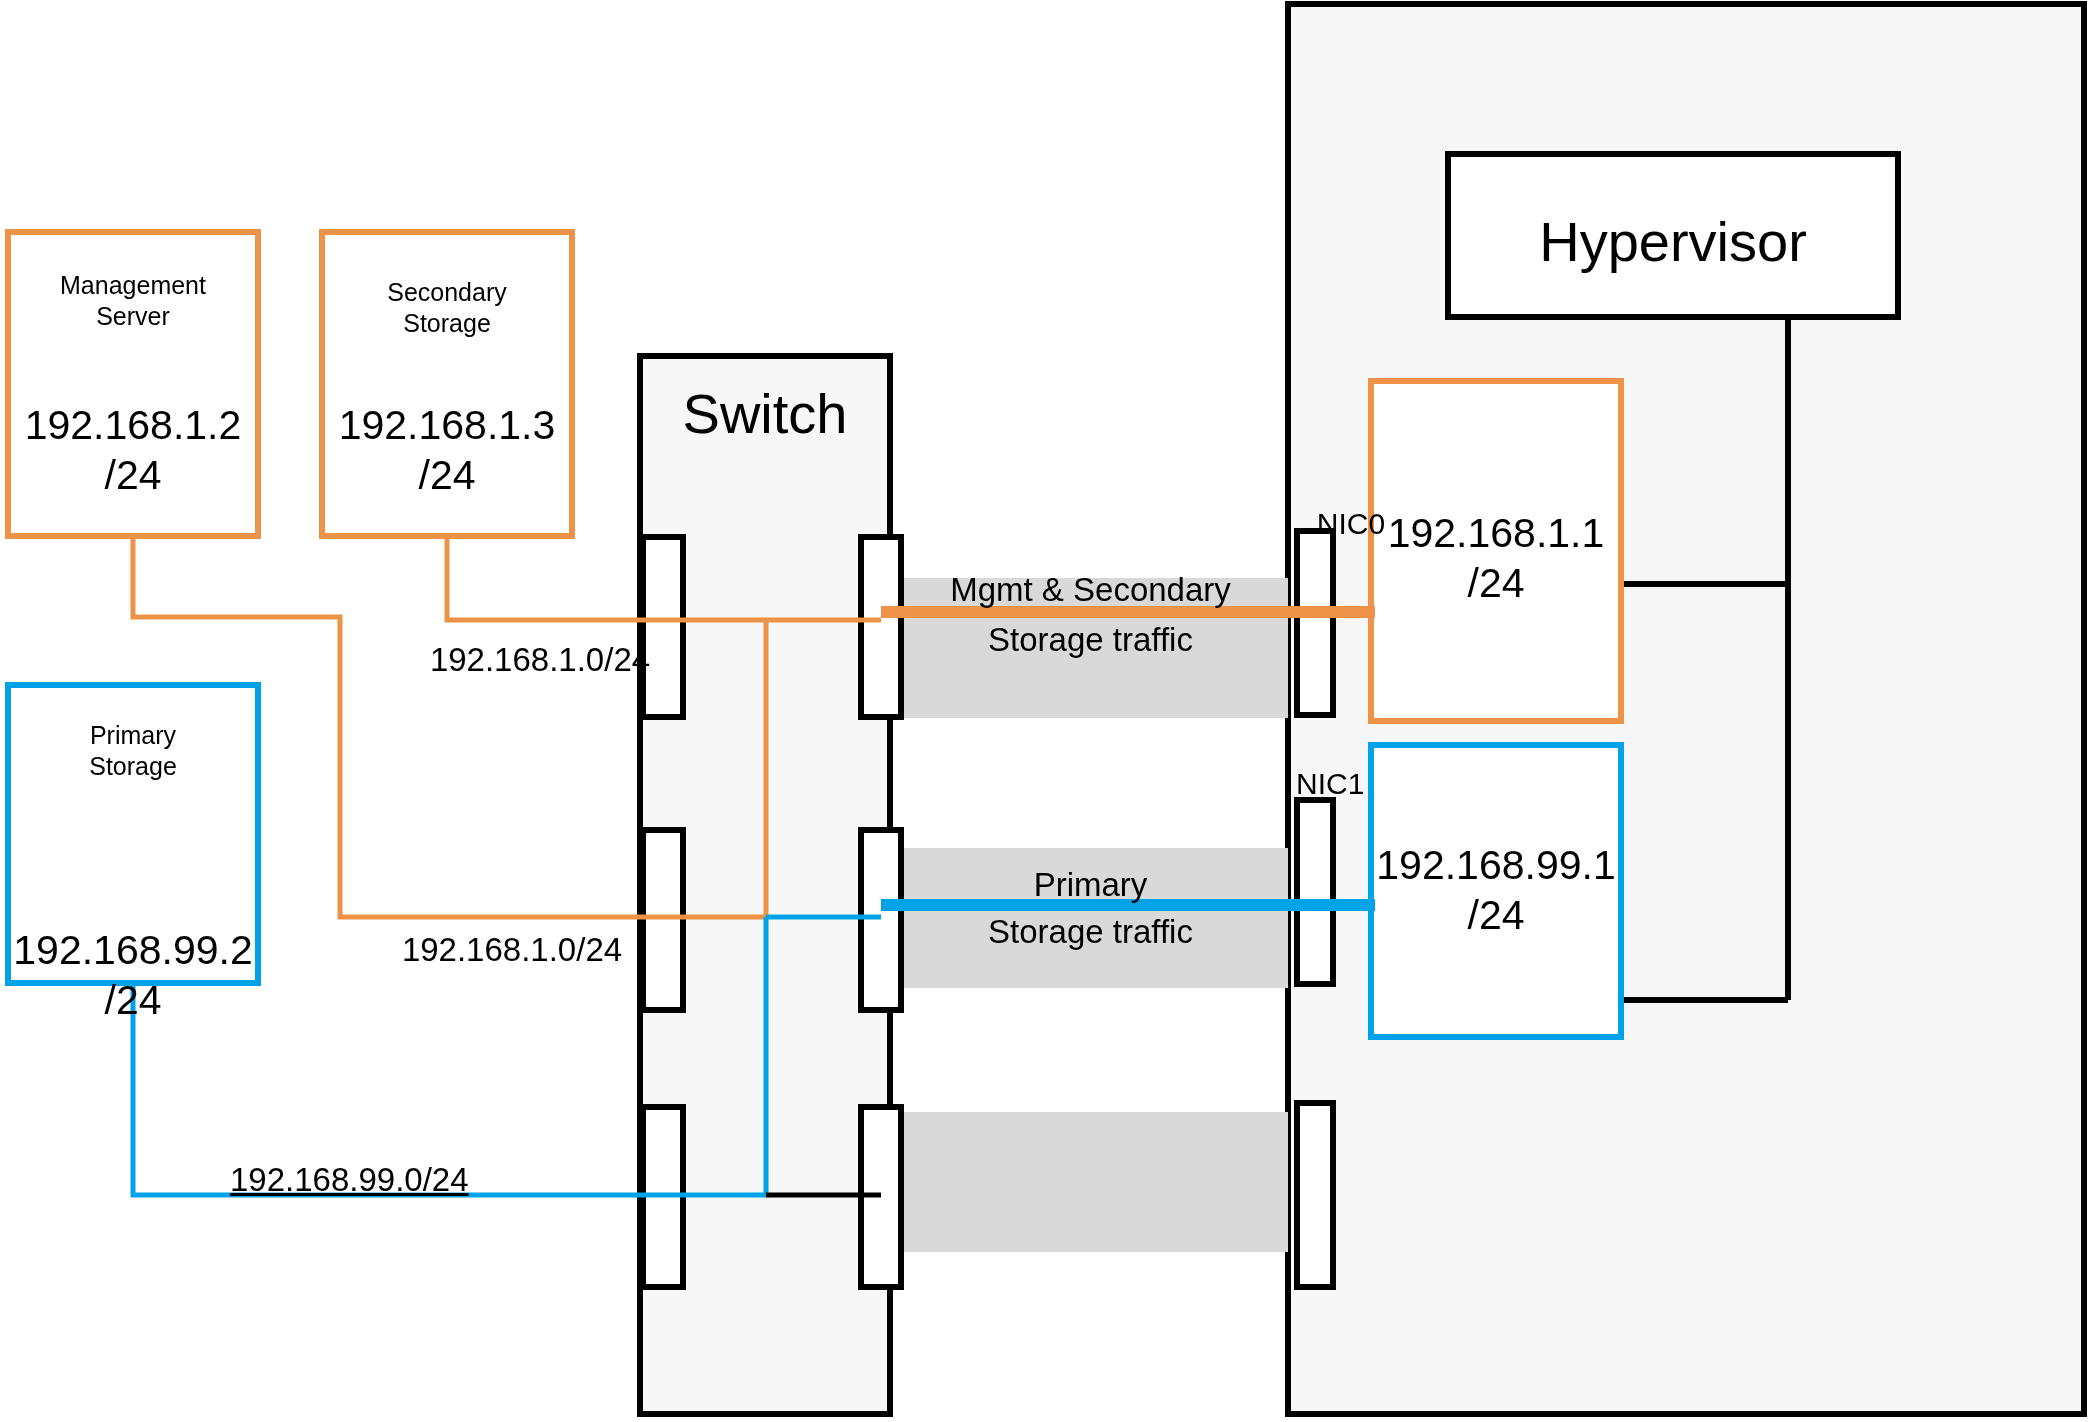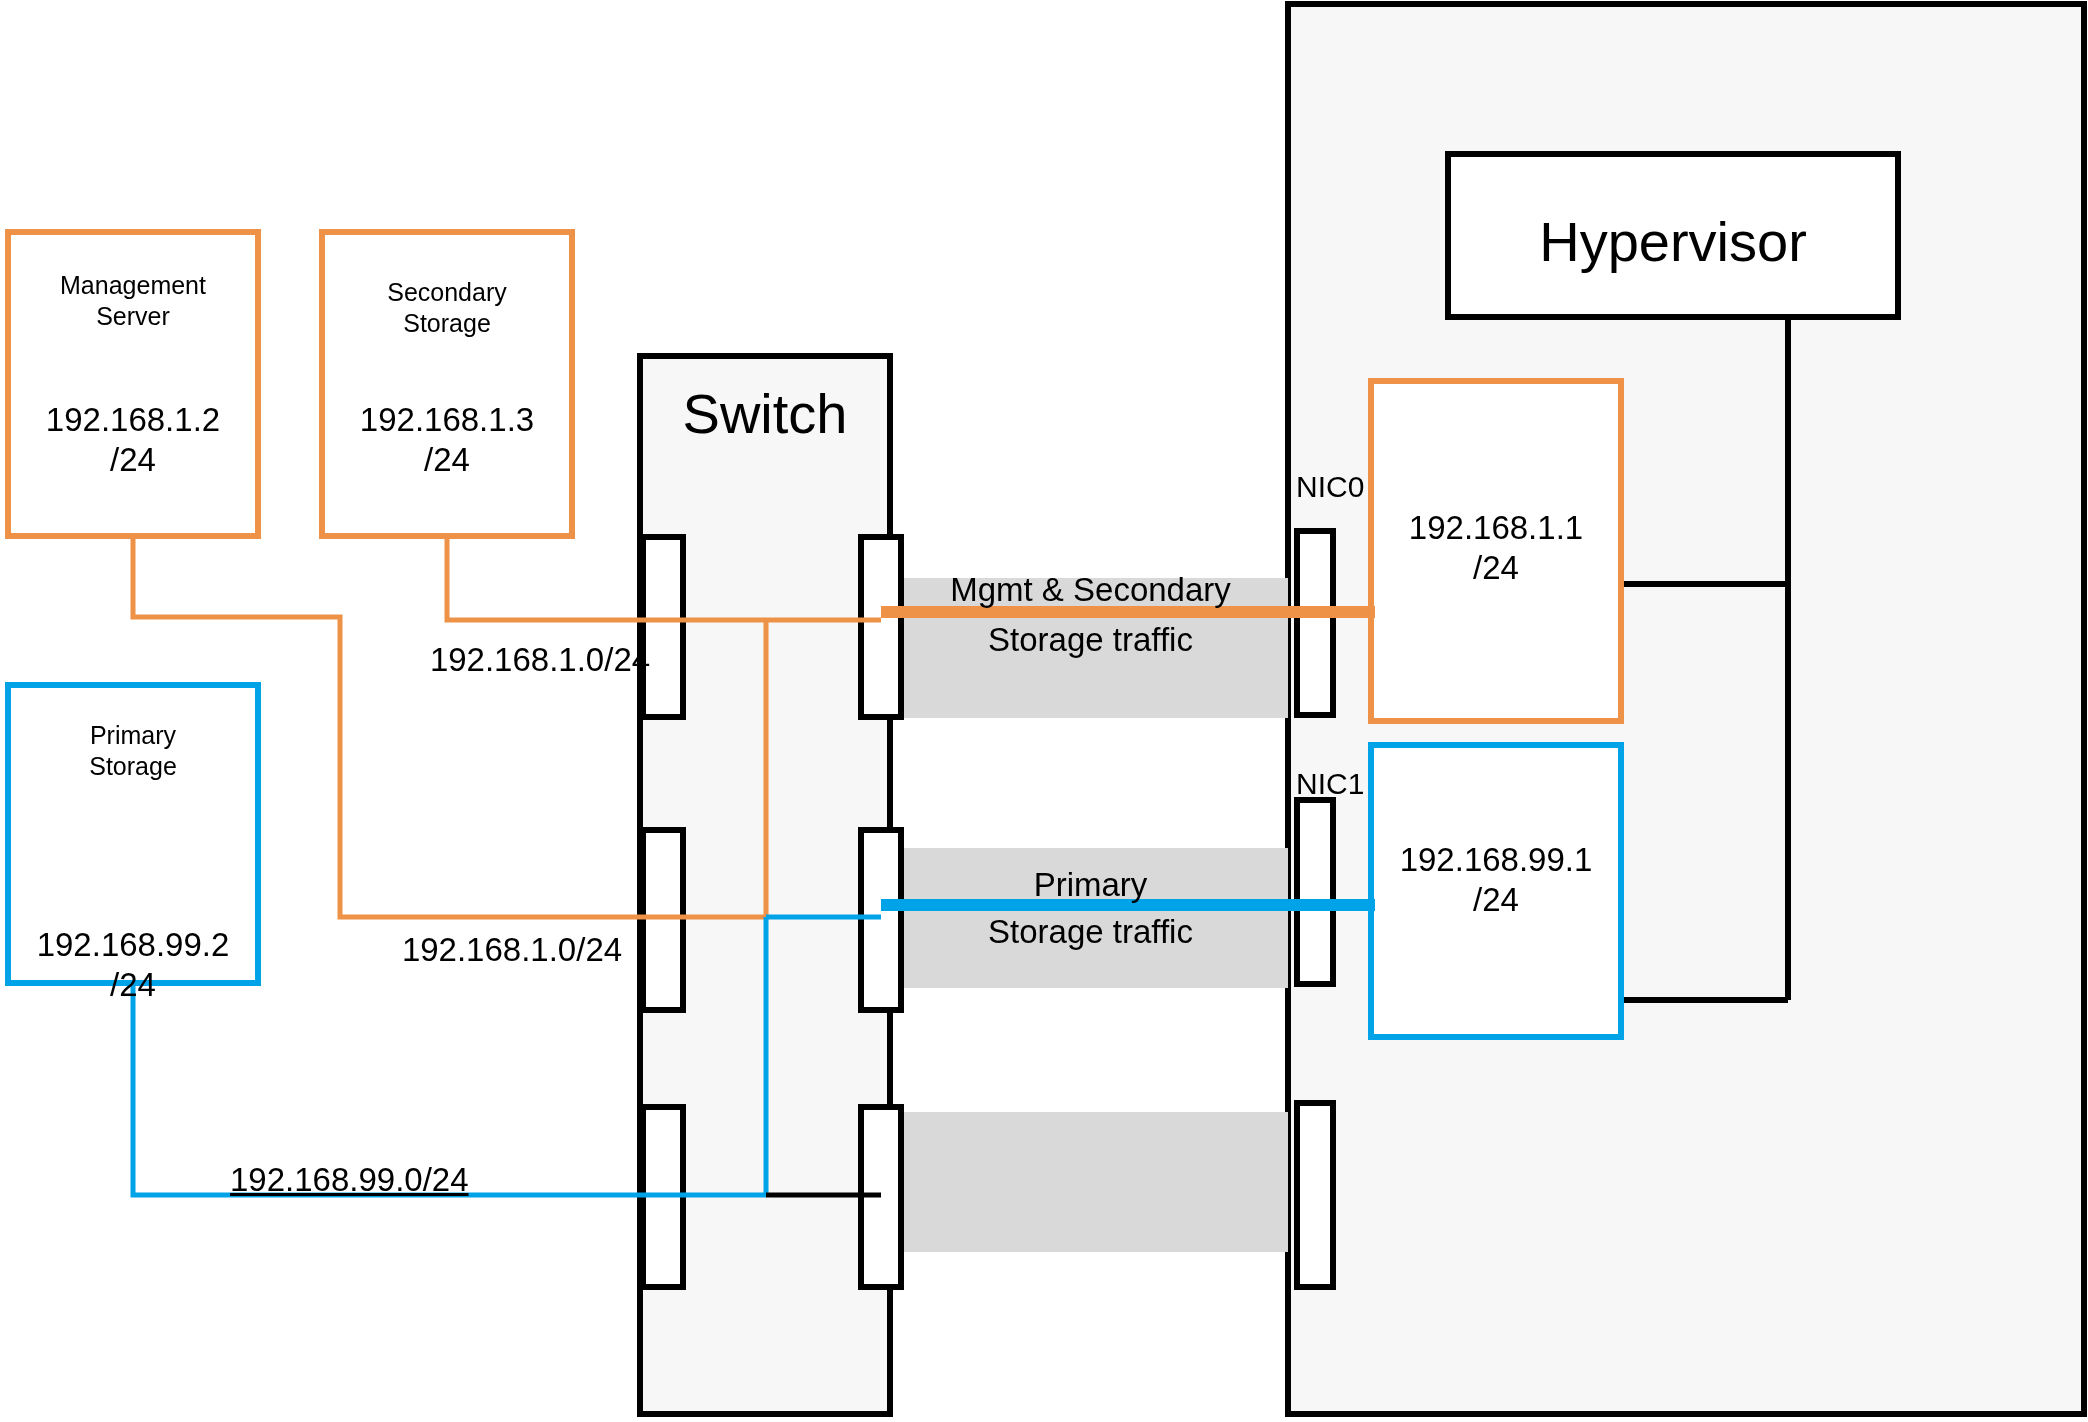--- a/index.html
+++ b/index.html
@@ -27,21 +27,21 @@
   }
   .lbl {
     position: absolute;
     color: #000000;
     text-align: center;
     line-height: 1.22;
     white-space: pre-line;
     font-family: "Liberation Sans", sans-serif;
   }
   .boxlabel { font-size: 25px; }
-  .iplabel  { font-size: 33px; }
+  .iplabel  { font-size: 41px; }
   .bigtitle { font-size: 72px; }
   .midtitle { font-size: 56px; }
   .niclabel { font-size: 30px; }
   .netlabel { font-size: 33px; }
   .traffic  { font-size: 33px; }
 </style>
 </head>
 <body>
 
 <div id="stage">
@@ -126,21 +126,21 @@
   <div class="lbl boxlabel" style="left:8px; top:720px; width:250px;">Primary
 Storage</div>
   <div class="lbl iplabel" style="left:8px; top:893px; width:250px;margin-top:32px;">192.168.99.2
 /24</div>
 
   <div class="lbl midtitle" style="left:640px; top:380px; width:250px;">Switch</div>
 
 
   <div class="lbl midtitle" style="left:1448px; top:208px; width:450px;">Hypervisor</div>
 
-  <div class="lbl niclabel" style="left:1296px; top:469px; width:110px; text-align:left;">NIC0</div>
+  <div class="lbl niclabel" style="left:1296px; top:506px; width:110px; text-align:center;">NIC0</div>
   <div class="lbl niclabel" style="left:1296px; top:766px; width:110px; text-align:left;">NIC1</div>
 
   <div class="lbl iplabel" style="left:1371px; top:508px; width:250px;">192.168.1.1
 /24</div>
   <div class="lbl iplabel" style="left:1371px; top:840px; width:250px;">192.168.99.1
 /24</div>
 
   <div class="lbl traffic" style="left:893px; top:570px; width:395px;">Mgmt &amp; Secondary</div>
   <div class="lbl traffic" style="left:893px; top:620px; width:395px;">Storage traffic</div>
 

